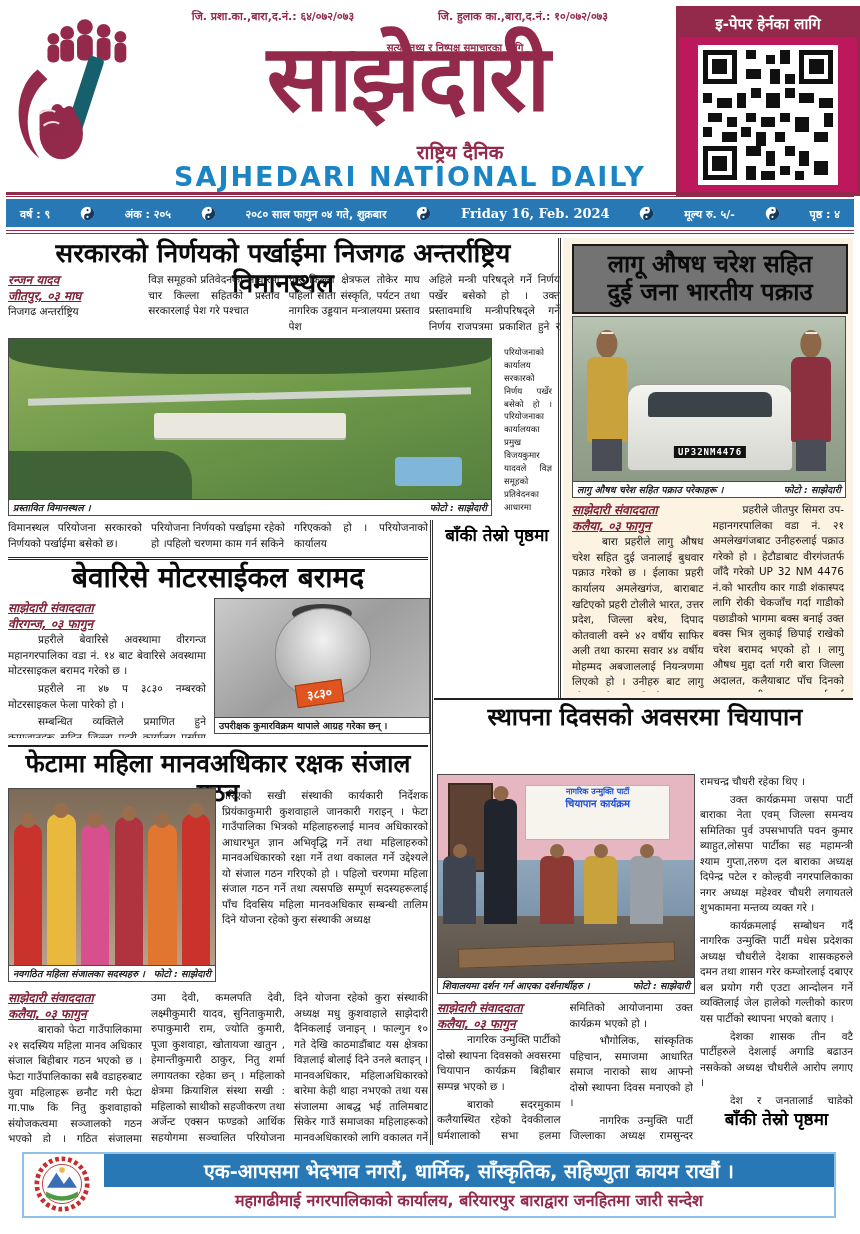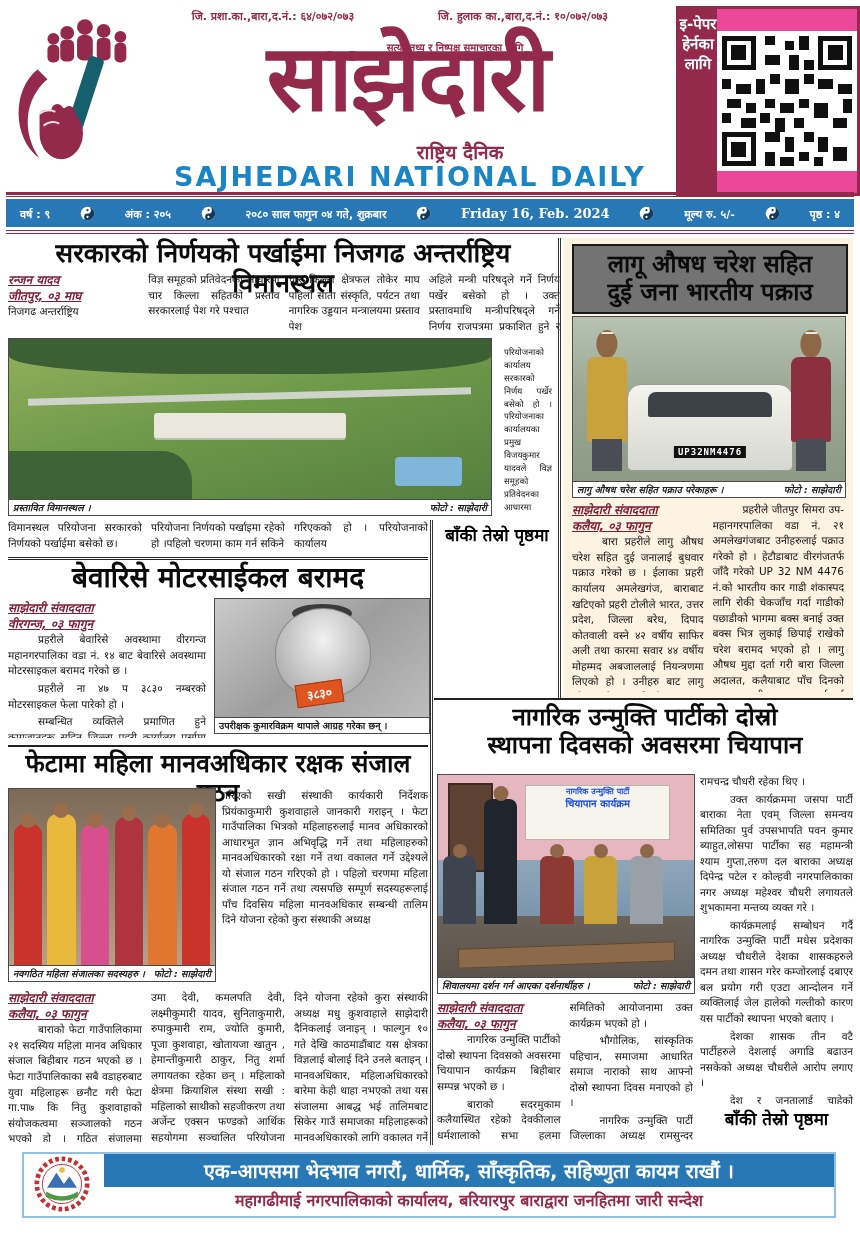--- a/index.html
+++ b/index.html
@@ -24,21 +24,21 @@
   .photo{flex:1;position:relative;overflow:hidden;}
   .caption{display:flex;justify-content:space-between;align-items:center;font-size:9.5px;
            font-style:italic;font-weight:bold;padding:1px 4px;border-top:1px solid #4a4a4a;
            background:#fff;color:#222;white-space:nowrap;overflow:hidden;}
   .cont-badge{font-weight:bold;font-size:17px;text-align:center;color:#000;padding-top:3px;}
   .clip{overflow:hidden;}
   
   .masthead-word{font-size:92px;font-weight:bold;color:#93294b;text-align:center;line-height:1.05;
                  font-family:"DejaVu Serif",serif;letter-spacing:-2px;}
   .eng-title{font-size:27px;font-weight:bold;color:#1b84c4;letter-spacing:2px;text-align:center;}
-  .epaper-box{position:absolute;border:3px solid #93294b;background:#ec4899;display:flex;flex-direction:row;}
+  .epaper-box{position:absolute;border:3px solid #93294b;background:#be185d;display:flex;flex-direction:column;}
   .epaper-head{background:#93294b;color:#fff;font-weight:bold;font-size:15px;text-align:center;padding:4px 0;}
   .datebar{position:absolute;background:#2878b6;color:#fff;display:flex;align-items:center;
            justify-content:space-between;padding:0 14px;font-size:11px;font-weight:bold;}
   .datebar .en{font-size:13px;font-family:"DejaVu Serif",serif;}
   .yy{width:15px;height:15px;flex:0 0 auto;}
   
   .cream{background:#fdf3e2;}
   .drug-headbox{position:absolute;border:2px solid #1a1a1a;display:flex;flex-direction:column;
                 justify-content:center;background:#737373;}
   
@@ -413,21 +413,20 @@
       </div>
     <div>
         <p>दिने योजना रहेको कुरा संस्थाकी अध्यक्ष मधु कुशवाहाले साझेदारी दैनिकलाई जनाइन् । फाल्गुन १० गते देखि काठमाडौंबाट यस क्षेत्रका विज्ञलाई बोलाई दिने उनले बताइन् । मानवअधिकार, महिलाअधिकारको बारेमा केही थाहा नभएको तथा यस संजालमा आबद्ध भई तालिमबाट सिकेर गाउँ समाजका महिलाहरूको मानवअधिकारको लागि वकालत गर्ने नवगठित संजालकी संयोजक कुशवाहाले बताइन् ।</p>
       </div>
   </div>
 
   <div class="v-rule" style="left:430px;top:520px;height:625px;"></div>
   <div class="h-rule" style="left:434px;top:698px;width:419px;"></div>
 
   <div class="abs" style="left:437px;top:704px;width:416px;">
-    <div class="headline" style="font-size:24px;">नागरिक उन्मुक्ति पार्टीको दोस्रो</div>
     <div class="headline" style="font-size:24px;">स्थापना दिवसको अवसरमा चियापान</div>
   </div>
 
   <div class="photo-frame" style="left:437px;top:774px;width:256px;height:218px;">
     <div class="photo ph-tea">
       <div class="ph-door"></div>
       <div class="ph-banner">
         <div class="b1">नागरिक उन्मुक्ति पार्टी</div>
         <div class="b2">चियापान कार्यक्रम</div>
       </div>

